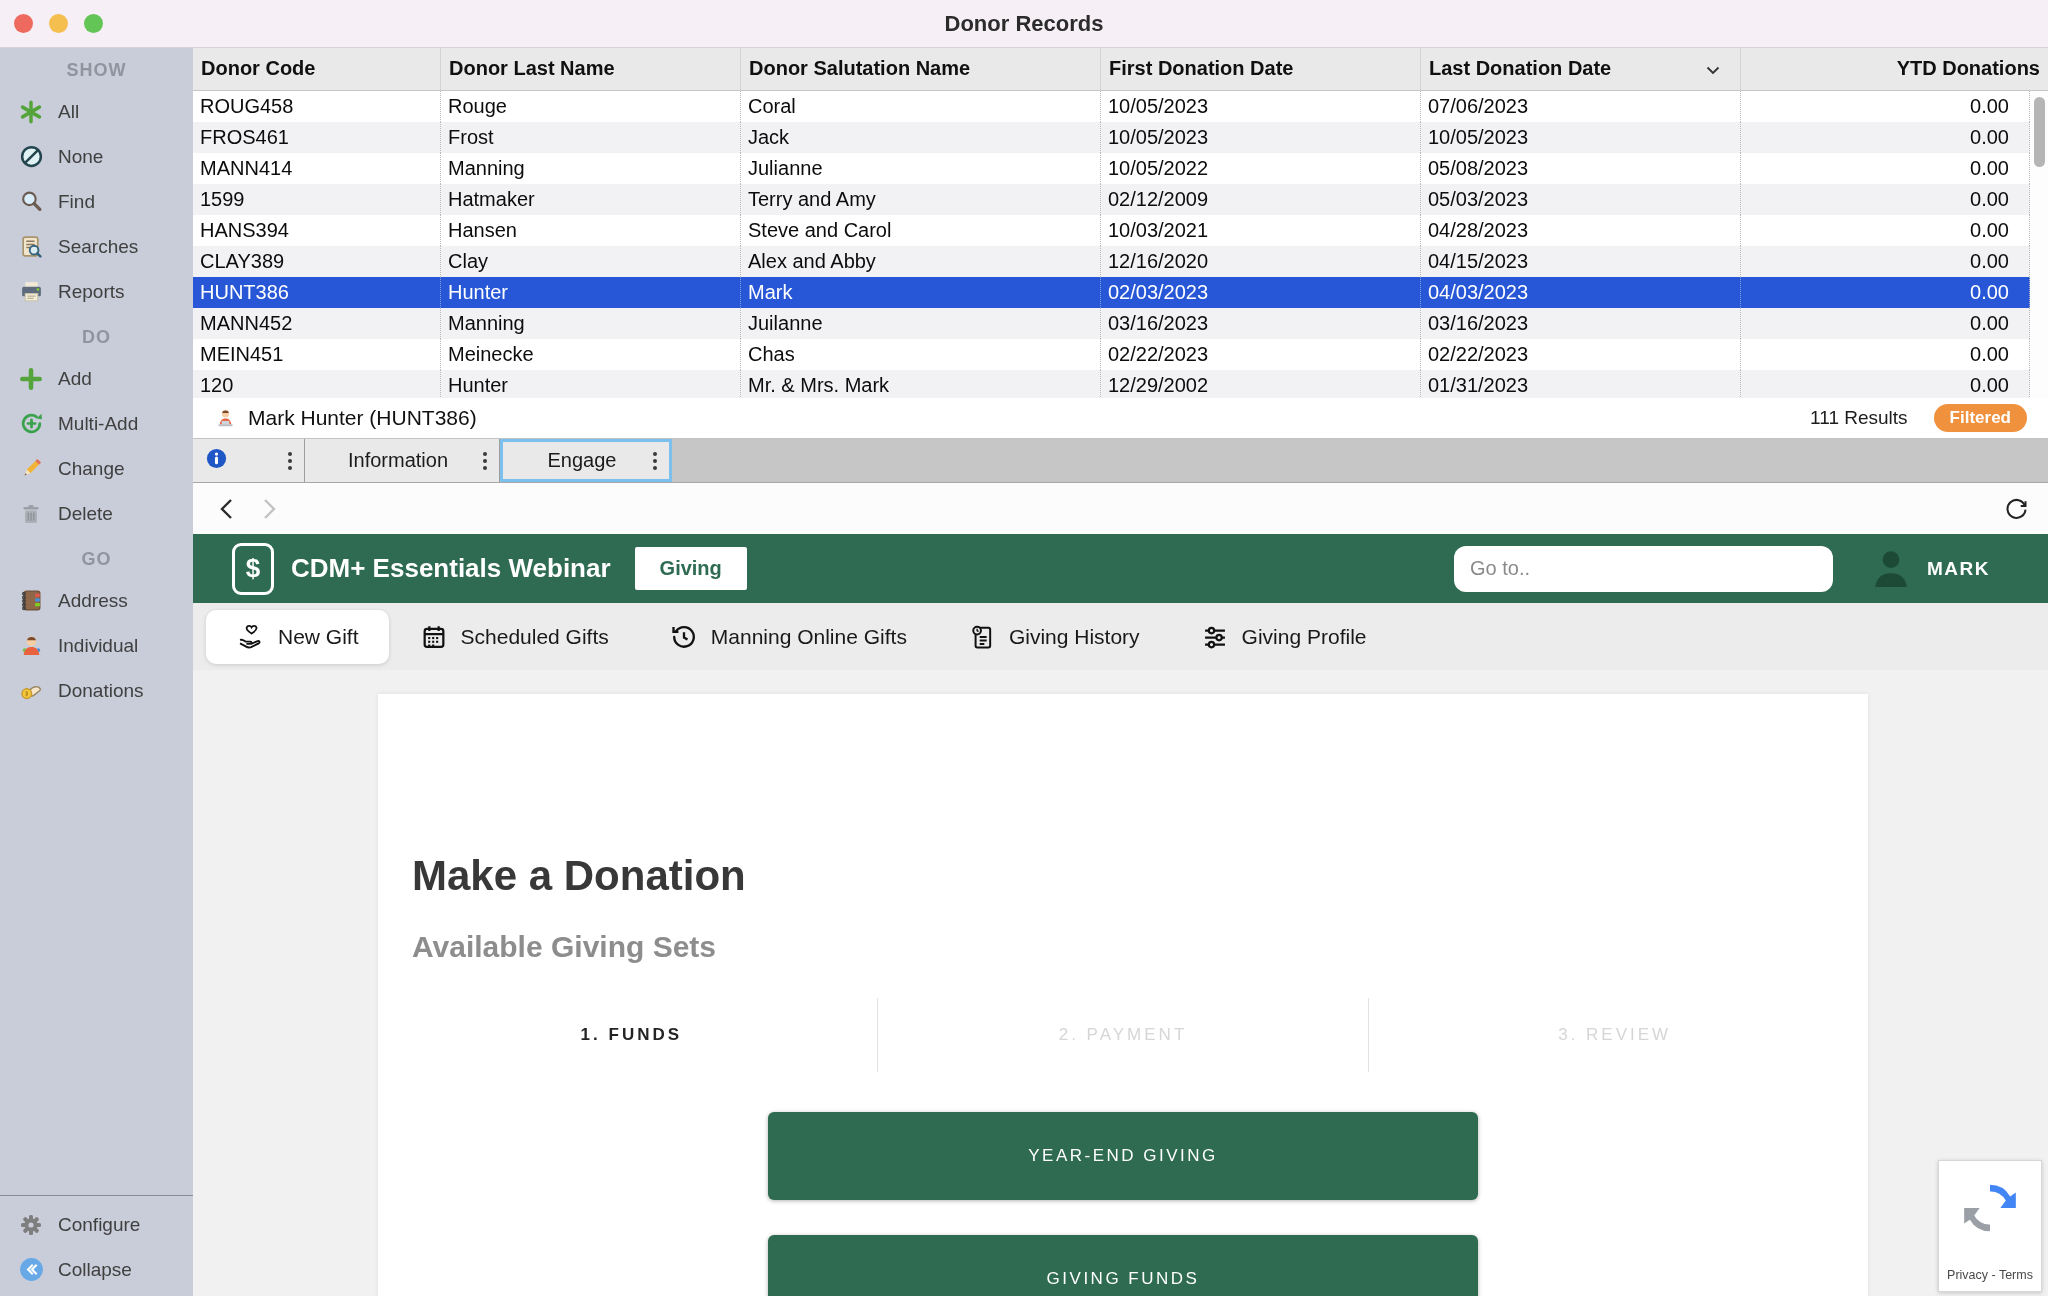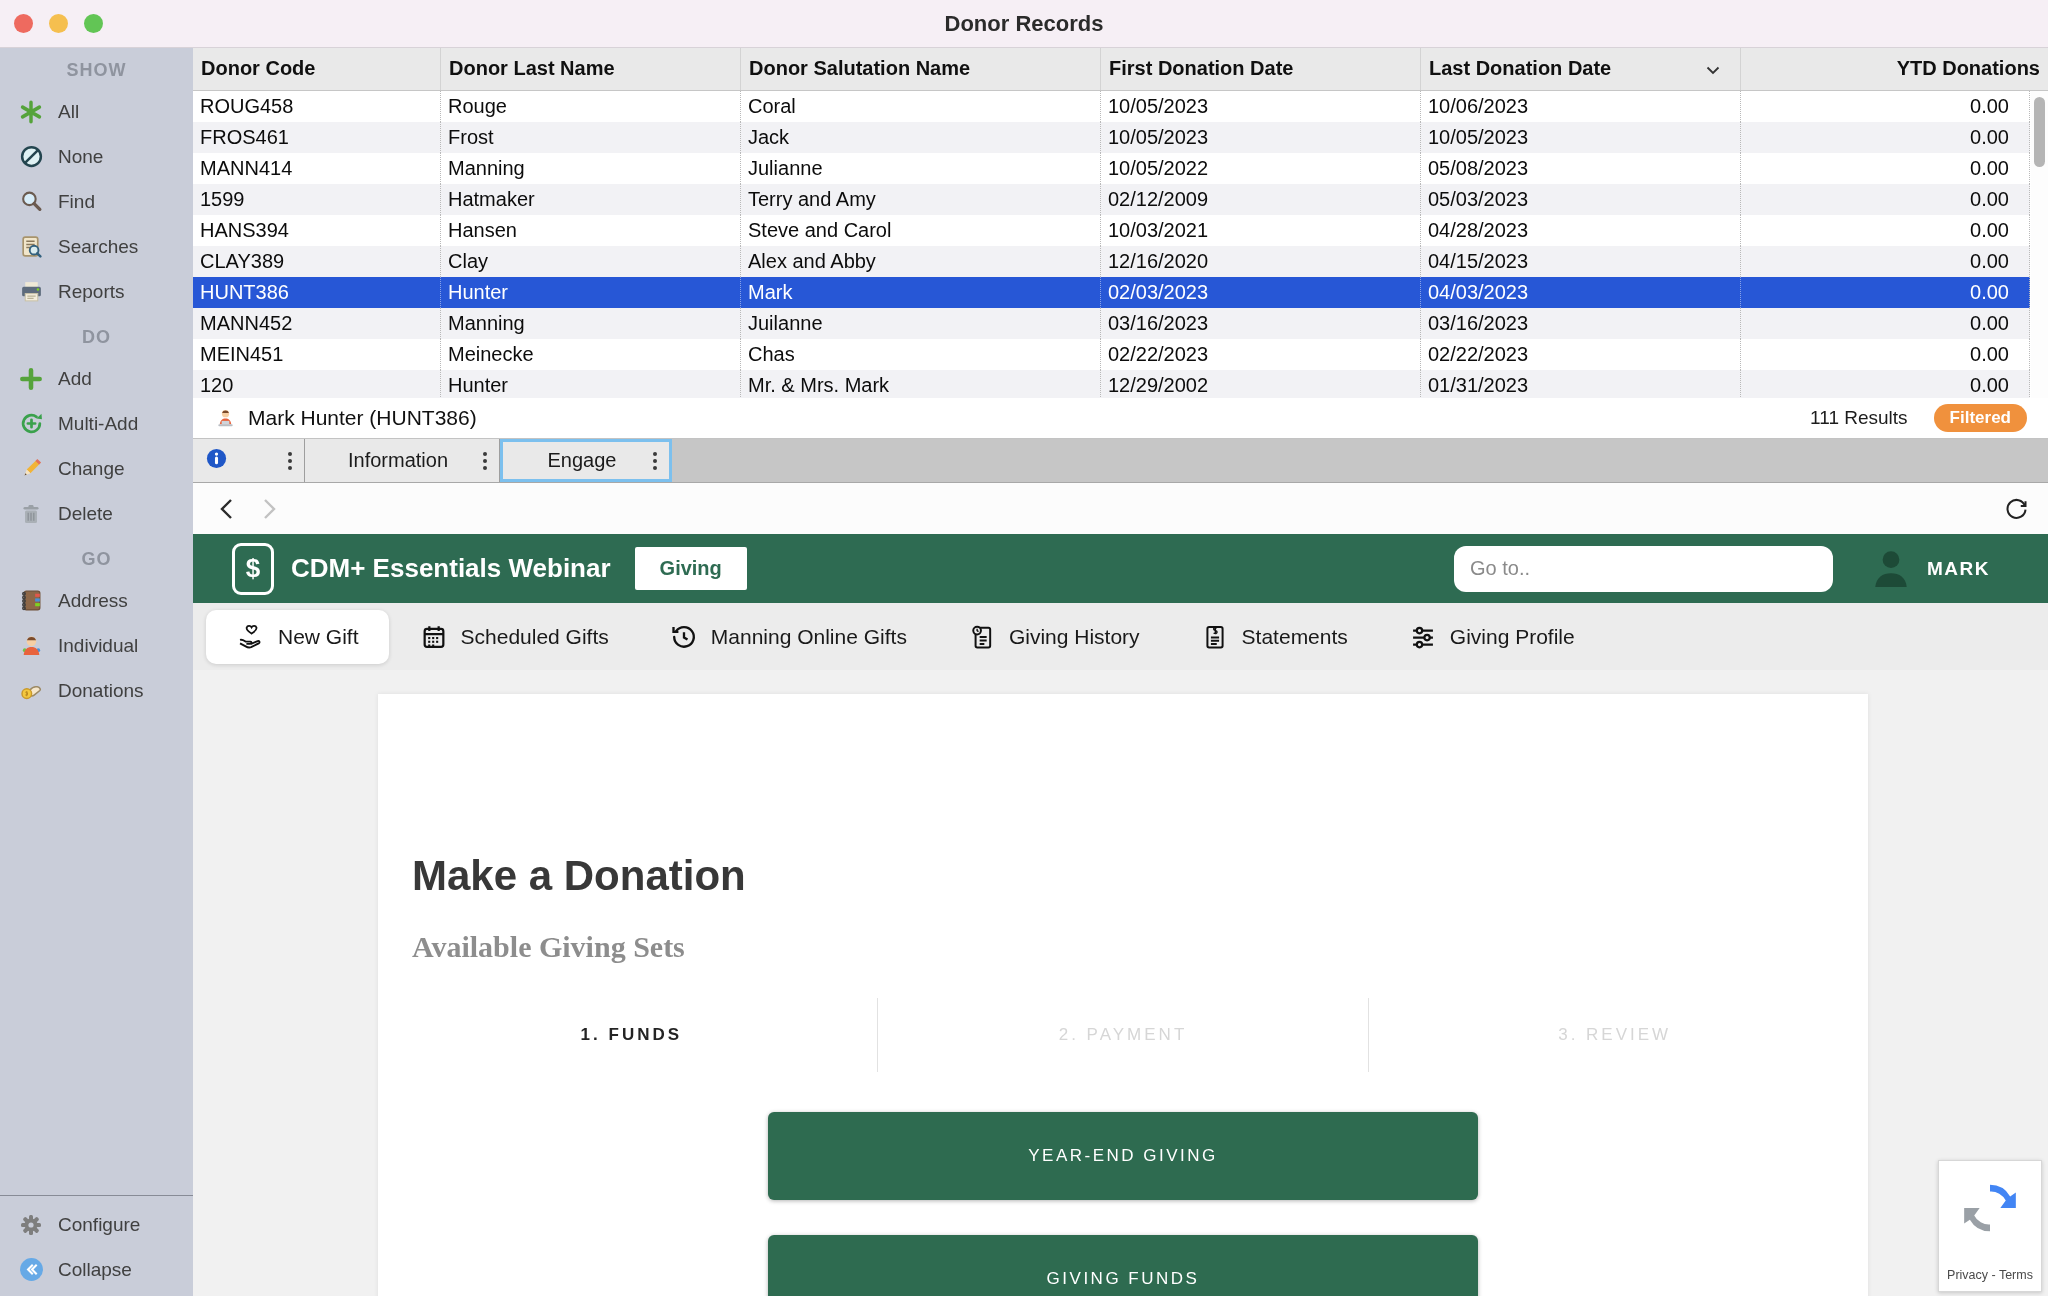--- a/index.html
+++ b/index.html
@@ -76,21 +76,21 @@
   
   .gifttabs{height:67px;background:#ececec;display:flex;align-items:center;padding-left:13px;}
   .gtab{display:flex;align-items:center;gap:12px;padding:0 30px;height:54px;border-radius:10px;font-size:21px;color:#191919;white-space:nowrap;}
   .gtab.active{background:#fff;box-shadow:0 1px 4px rgba(0,0,0,.14);}
   .gicon{width:30px;height:30px;display:flex;align-items:center;justify-content:center;flex:0 0 30px;}
 
   
   .content{position:relative;height:628px;background:#f1f1f1;overflow:hidden;}
   .card{position:absolute;left:185px;top:24px;width:1490px;height:720px;background:#fff;box-shadow:0 0 5px rgba(0,0,0,.08);}
   .don-title{margin:158px 0 0 34px;font-size:42px;color:#383838;font-weight:bold;}
-  .don-sub{margin:30px 0 0 34px;font-size:30px;color:#8d8d8d;font-weight:bold;font-family:Liberation Serif, serif;}
+  .don-sub{margin:30px 0 0 34px;font-size:30px;color:#8d8d8d;font-weight:bold;}
   .steps{display:flex;margin:34px 8px 0;}
   .step{flex:1;text-align:center;padding:27px 0;font-size:17px;letter-spacing:3px;color:#d6d6d6;font-weight:500;}
   .step.mid{border-left:1px solid #e2e2e2;border-right:1px solid #e2e2e2;}
   .step.active{color:#242424;font-weight:bold;}
   .donatebtn{display:block;width:710px;margin:40px auto 0;height:88px;background:var(--button-green);color:#fff;border:none;border-radius:6px;font-size:17px;letter-spacing:2.5px;box-shadow:0 1px 4px rgba(0,0,0,.3);font-family:inherit;}
   .donatebtn.second{margin-top:35px;}
 
   
   .recaptcha{position:absolute;right:6px;bottom:6px;width:104px;height:132px;background:#fff;border:1px solid #d7d7d7;box-shadow:0 1px 4px rgba(0,0,0,.18);display:flex;flex-direction:column;align-items:center;justify-content:space-between;padding:16px 0 9px;box-sizing:border-box;}
   .rc-label{font-size:12.5px;color:#4a4a4a;}
@@ -293,21 +293,21 @@
               </svg></span>
         </div>
         <div class="th ytd">YTD Donations</div>
       </div>
       <div class="tbody" id="tbody">
           <div class="tr">
             <div class="td">ROUG458</div>
             <div class="td">Rouge</div>
             <div class="td">Coral</div>
             <div class="td">10/05/2023</div>
-            <div class="td">10/06/2023</div>
+            <div class="td">07/06/2023</div>
             <div class="td ytd">0.00</div>
           </div>
           <div class="tr alt">
             <div class="td">FROS461</div>
             <div class="td">Frost</div>
             <div class="td">Jack</div>
             <div class="td">10/05/2023</div>
             <div class="td">10/05/2023</div>
             <div class="td ytd">0.00</div>
           </div>
@@ -495,30 +495,20 @@
               <rect x="6.5" y="4" width="12.5" height="17" rx="1.5"></rect>
               <path d="M10 12h6M10 15h6M10 18h4"></path>
               <circle cx="7.8" cy="6.5" r="3.3" fill="#ececec"></circle>
               <path d="M7.8 4.9v1.7l1.2.8" stroke-width="1.2"></path>
             </svg>
           </span>
         <span>Giving History</span>
       </div>
       <div class="gtab">
         <span class="gicon">
-            <svg viewBox="0 0 24 24" width="28" height="28" fill="none" stroke="#111" stroke-width="1.7">
-              <rect x="5.5" y="3.5" width="13" height="17.5" rx="1.5"></rect>
-              <path d="M8.5 12.5h7M8.5 15.2h7M8.5 17.9h5"></path>
-              <path d="M10.8 8.6c1.5 1 3 .4 3-.8 0-1.7-3-1-3-2.7 0-1.2 1.7-1.7 3-.8M12.3 3.3v6.2" stroke-width="1.2"></path>
-            </svg>
-          </span>
-        <span>Statements</span>
-      </div>
-      <div class="gtab">
-        <span class="gicon">
             <svg viewBox="0 0 24 24" width="28" height="28" fill="#ececec" stroke="#111" stroke-width="1.9">
               <path d="M3.5 6.5h17M3.5 12.5h17M3.5 18.5h17"></path>
               <circle cx="9" cy="6.5" r="2.3"></circle>
               <circle cx="15.5" cy="12.5" r="2.3"></circle>
               <circle cx="9" cy="18.5" r="2.3"></circle>
             </svg>
           </span>
         <span>Giving Profile</span>
       </div>
     </div>

